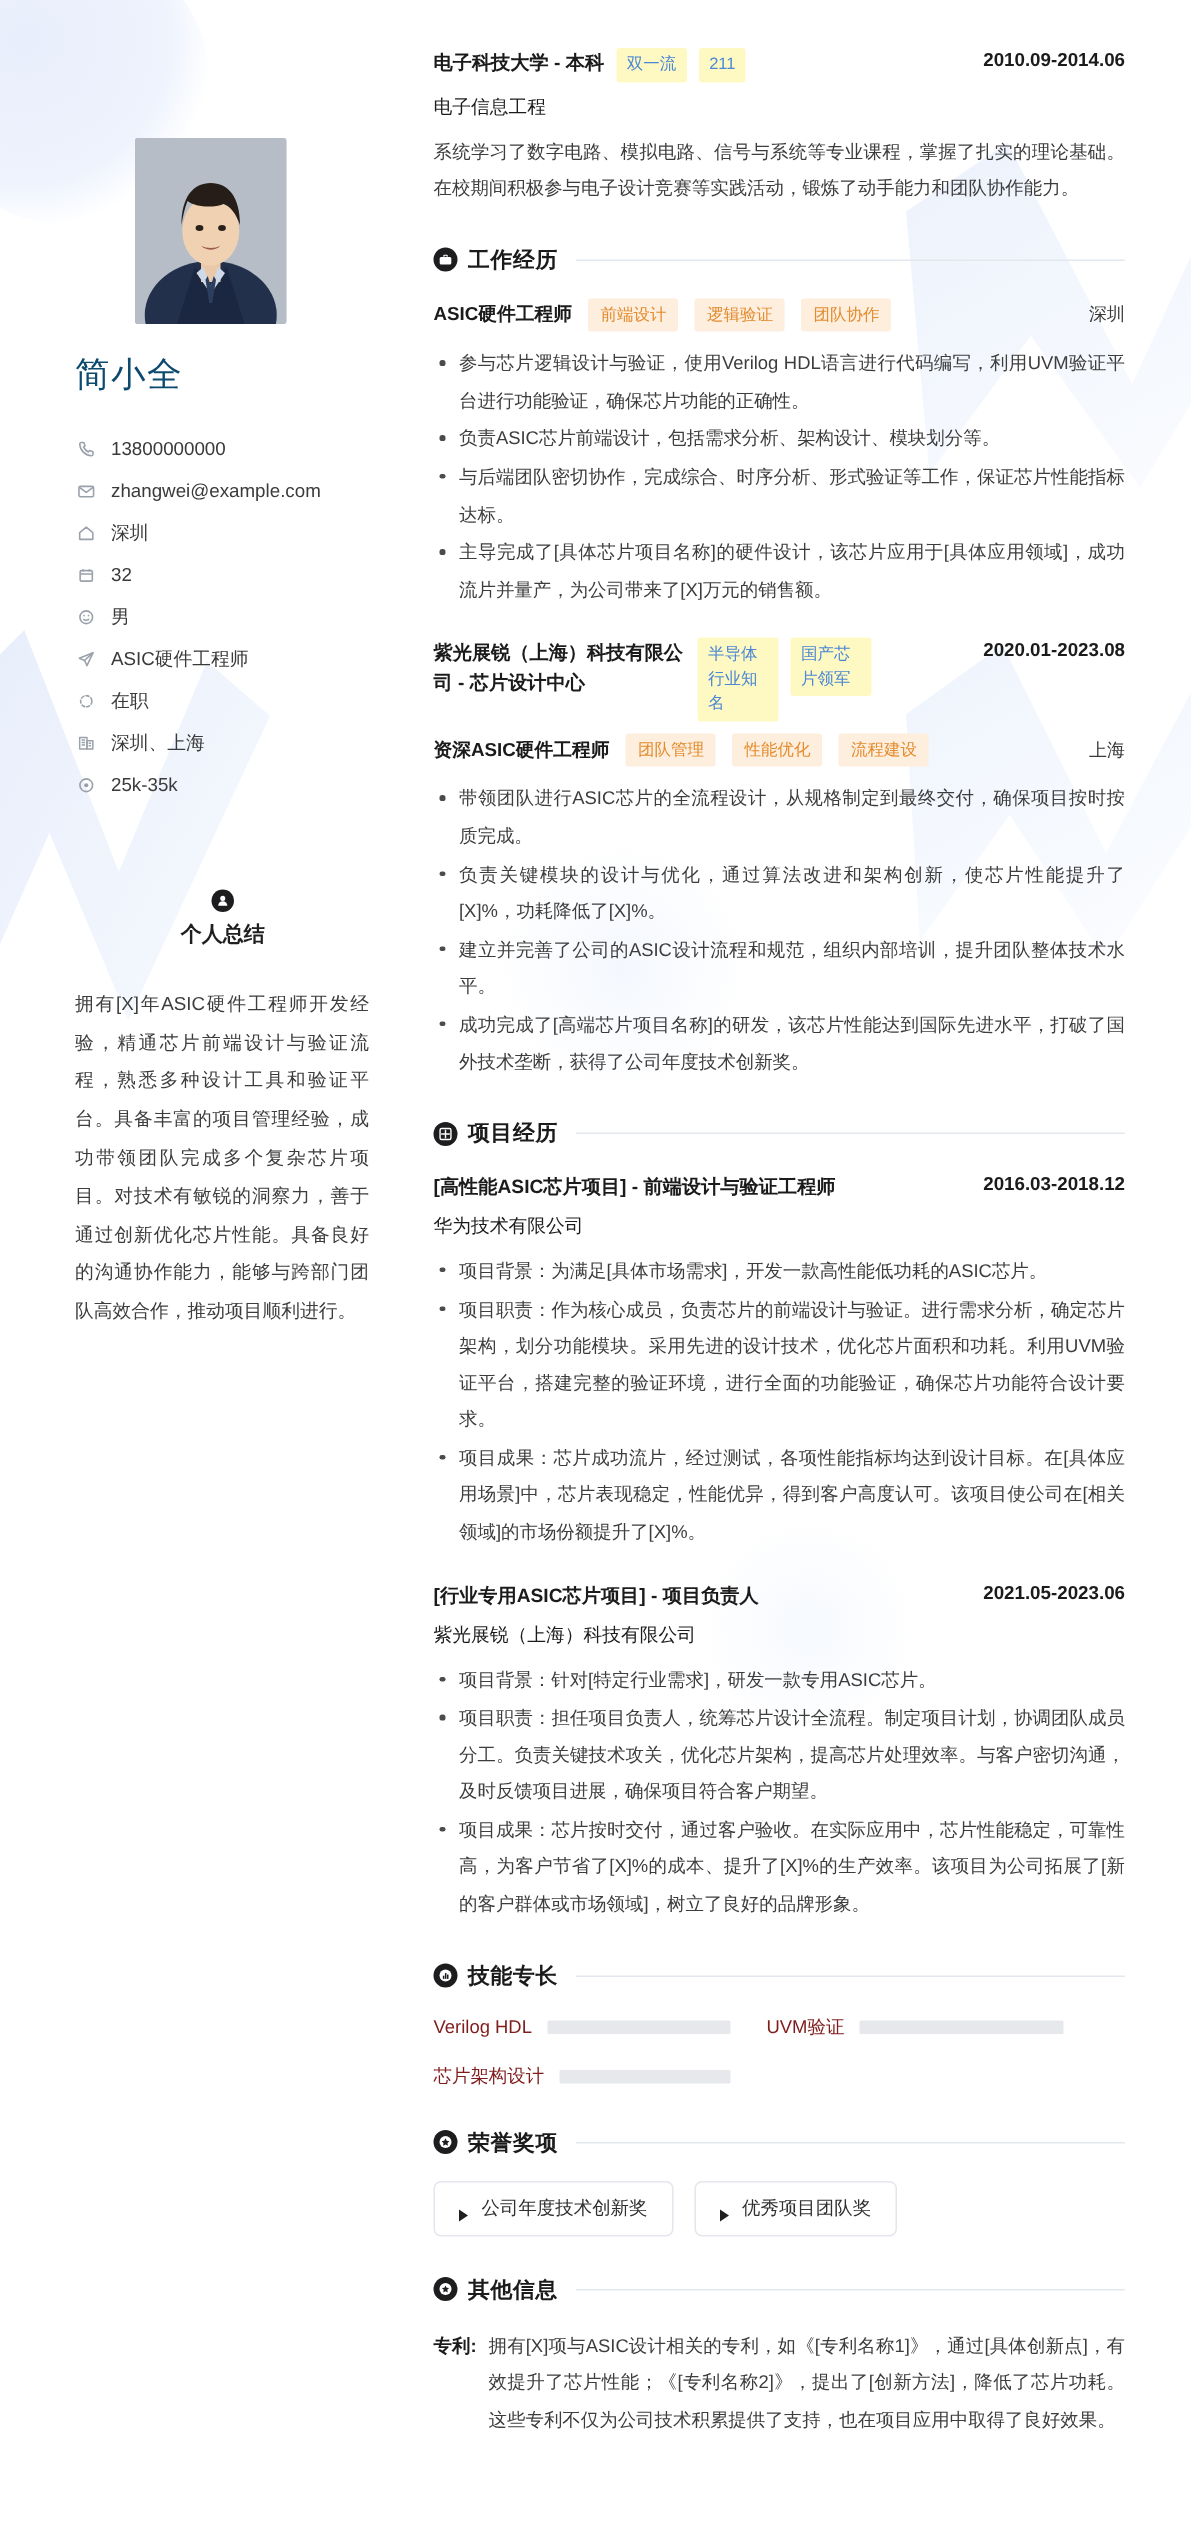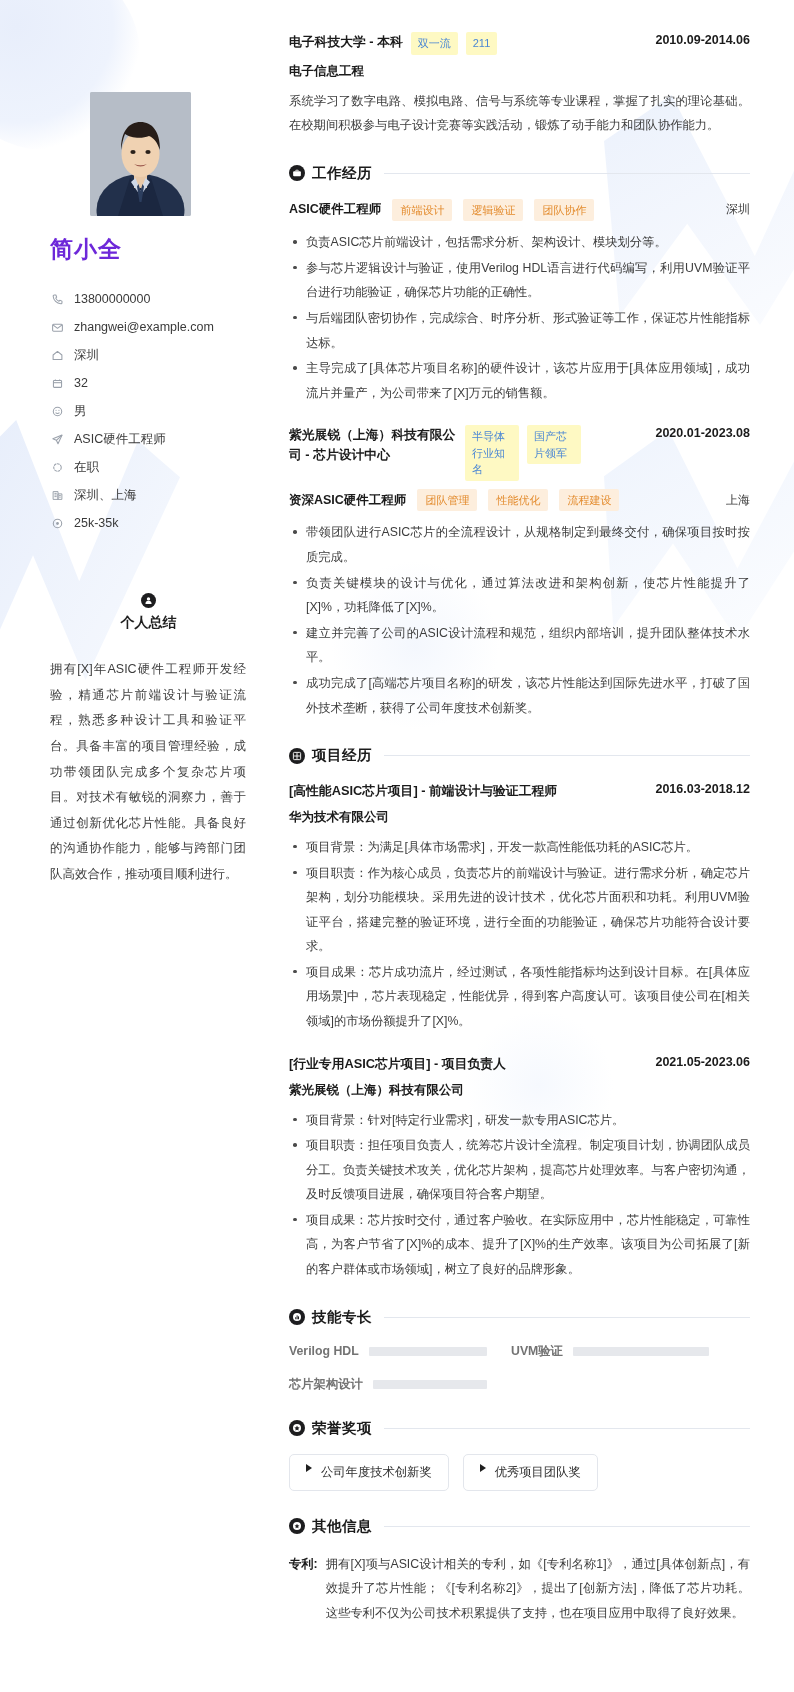--- a/index.html
+++ b/index.html
@@ -65,23 +65,23 @@
     overflow: hidden;
     background: #b9c0ca;
     position: relative;
   }
   .photo svg { display: block; width: 100%; height: 100%; }
 
   .cand-name {
     text-align: left;
     padding-left: 16px;
     font-size: 23px;
-    font-weight: bold;
+    font-weight: normal;
     letter-spacing: 1px;
-    color: #6d28d9;
+    color: #0c4a6e;
     margin-bottom: 20px;
   }
   .contact-list { padding-left: 16px; }
   .contact-row {
     display: flex;
     align-items: center;
     gap: 10px;
     height: 28px;
     font-size: 12.5px;
     color: #3a3a3a;
@@ -202,21 +202,21 @@
     display: inline-block;
     background: #fdeedd;
     color: #e38b2d;
     font-size: 11px;
     line-height: 1.5;
     padding: 3px 8px;
     border-radius: 2px;
   }
   .city { font-size: 12px; color: #3a3a3a; white-space: nowrap; }
 
-  .major { font-size: 12.5px; font-weight: bold; color: #1b1b1b; margin-bottom: 9px; }
+  .major { font-size: 12.5px; font-weight: normal; color: #1b1b1b; margin-bottom: 9px; }
   .desc {
     font-size: 12.3px;
     line-height: 2.0;
     color: #3d3d3d;
     text-align: justify;
   }
   ul.bullets { list-style: none; }
   ul.bullets li {
     position: relative;
     padding-left: 17px;
@@ -241,36 +241,36 @@
     flex-wrap: wrap;
     column-gap: 24px;
     row-gap: 16px;
   }
   .skill {
     display: flex;
     align-items: center;
     gap: 10px;
     width: 198px;
   }
-  .skill-name { font-size: 12.3px; color: #737373; white-space: nowrap; font-weight: bold; }
+  .skill-name { font-size: 12.3px; color: #7f1d1d; white-space: nowrap; }
   .skill-bar {
     flex: 1 1 auto;
     height: 9px;
     background: #e6e8ec;
     border-radius: 1px;
     overflow: hidden;
     min-width: 60px;
   }
   .skill-fill { height: 100%; background: #dde6f8; }
 
   
   .honor-row { display: flex; gap: 14px; flex-wrap: wrap; }
   .honor-chip {
     display: flex;
-    align-items: flex-start;
+    align-items: flex-end;
     gap: 9px;
     border: 1px solid #e3e6ec;
     border-radius: 5px;
     padding: 9px 16px;
     font-size: 12.3px;
     color: #2f2f2f;
     background: #fff;
   }
   .tri {
     width: 0; height: 0;
@@ -465,22 +465,22 @@
         <div class="role-row">
           <div class="role-left">
             <span class="role">ASIC硬件工程师</span>
             <span class="tag-orange">前端设计</span>
             <span class="tag-orange">逻辑验证</span>
             <span class="tag-orange">团队协作</span>
           </div>
           <span class="city">深圳</span>
         </div>
         <ul class="bullets">
+          <li>参与芯片逻辑设计与验证，使用Verilog HDL语言进行代码编写，利用UVM验证平台进行功能验证，确保芯片功能的正确性。</li>
           <li>负责ASIC芯片前端设计，包括需求分析、架构设计、模块划分等。</li>
-          <li>参与芯片逻辑设计与验证，使用Verilog HDL语言进行代码编写，利用UVM验证平台进行功能验证，确保芯片功能的正确性。</li>
           <li>与后端团队密切协作，完成综合、时序分析、形式验证等工作，保证芯片性能指标达标。</li>
           <li>主导完成了[具体芯片项目名称]的硬件设计，该芯片应用于[具体应用领域]，成功流片并量产，为公司带来了[X]万元的销售额。</li>
         </ul>
       </div>
 
       <div class="entry">
         <div class="entry-top">
           <div class="entry-top-left">
             <span class="org">紫光展锐（上海）科技有限公司 - 芯片设计中心</span>
             <span class="tag-blue">半导体行业知名</span>

